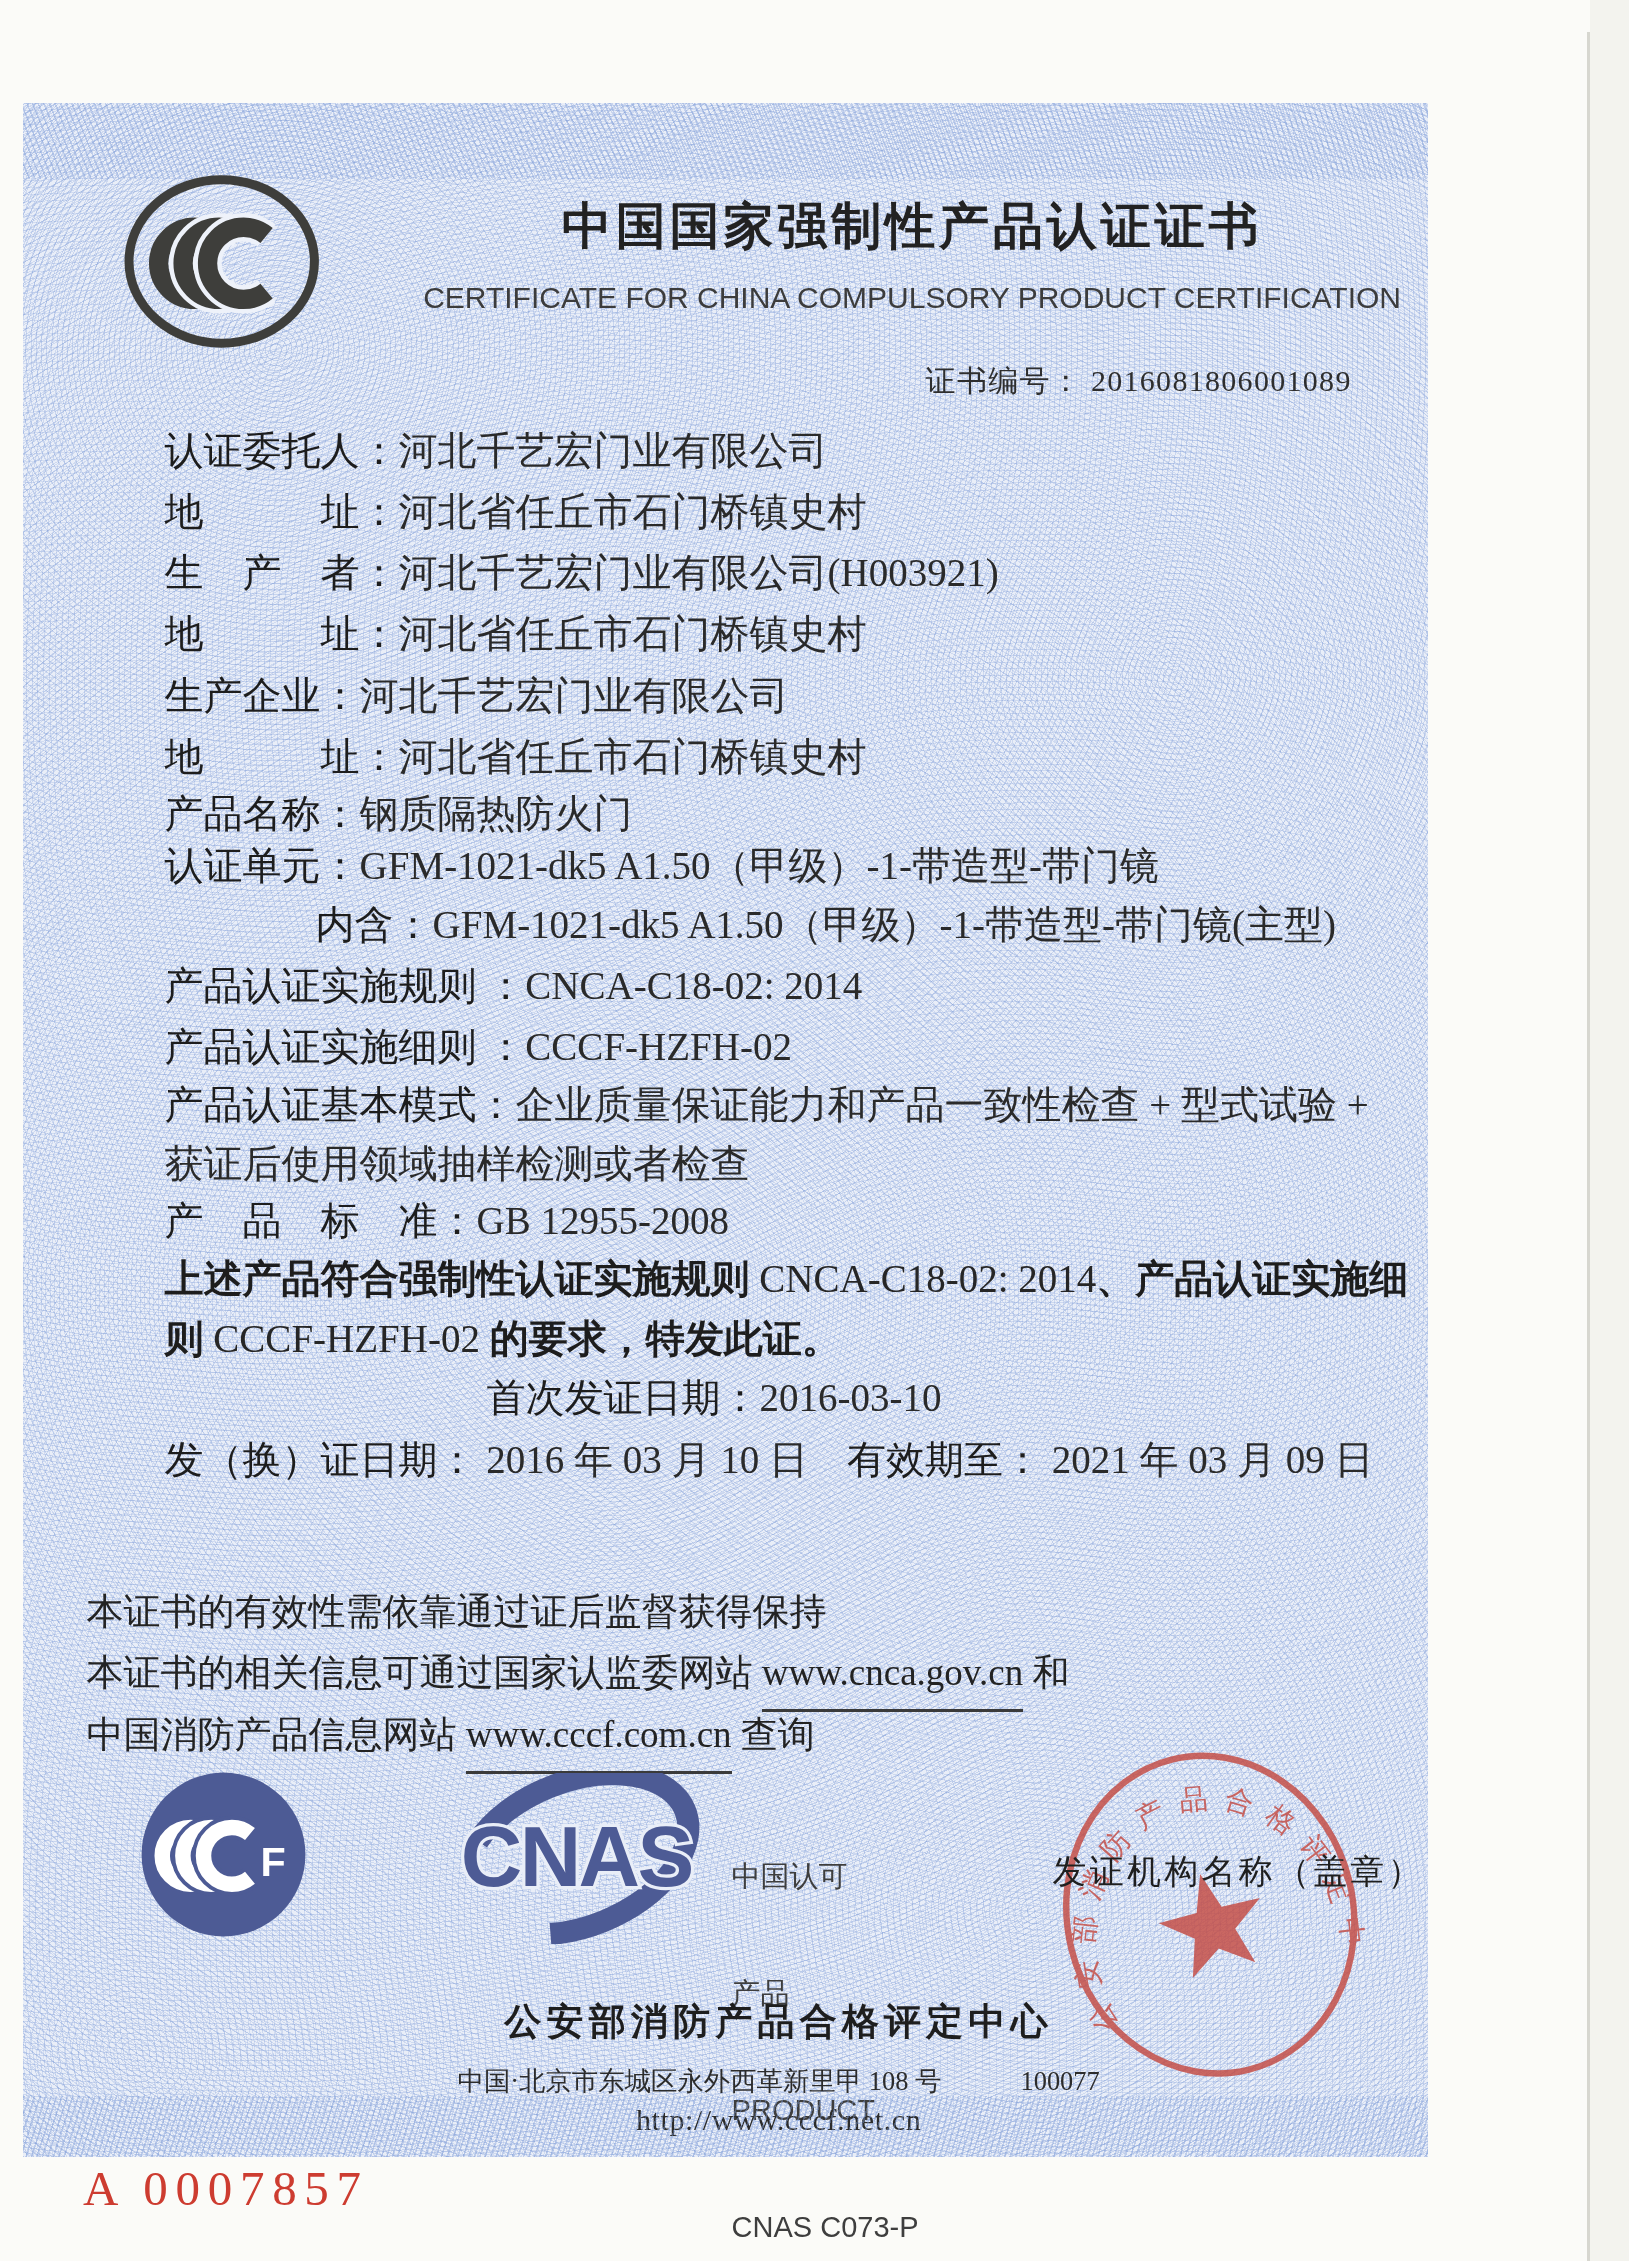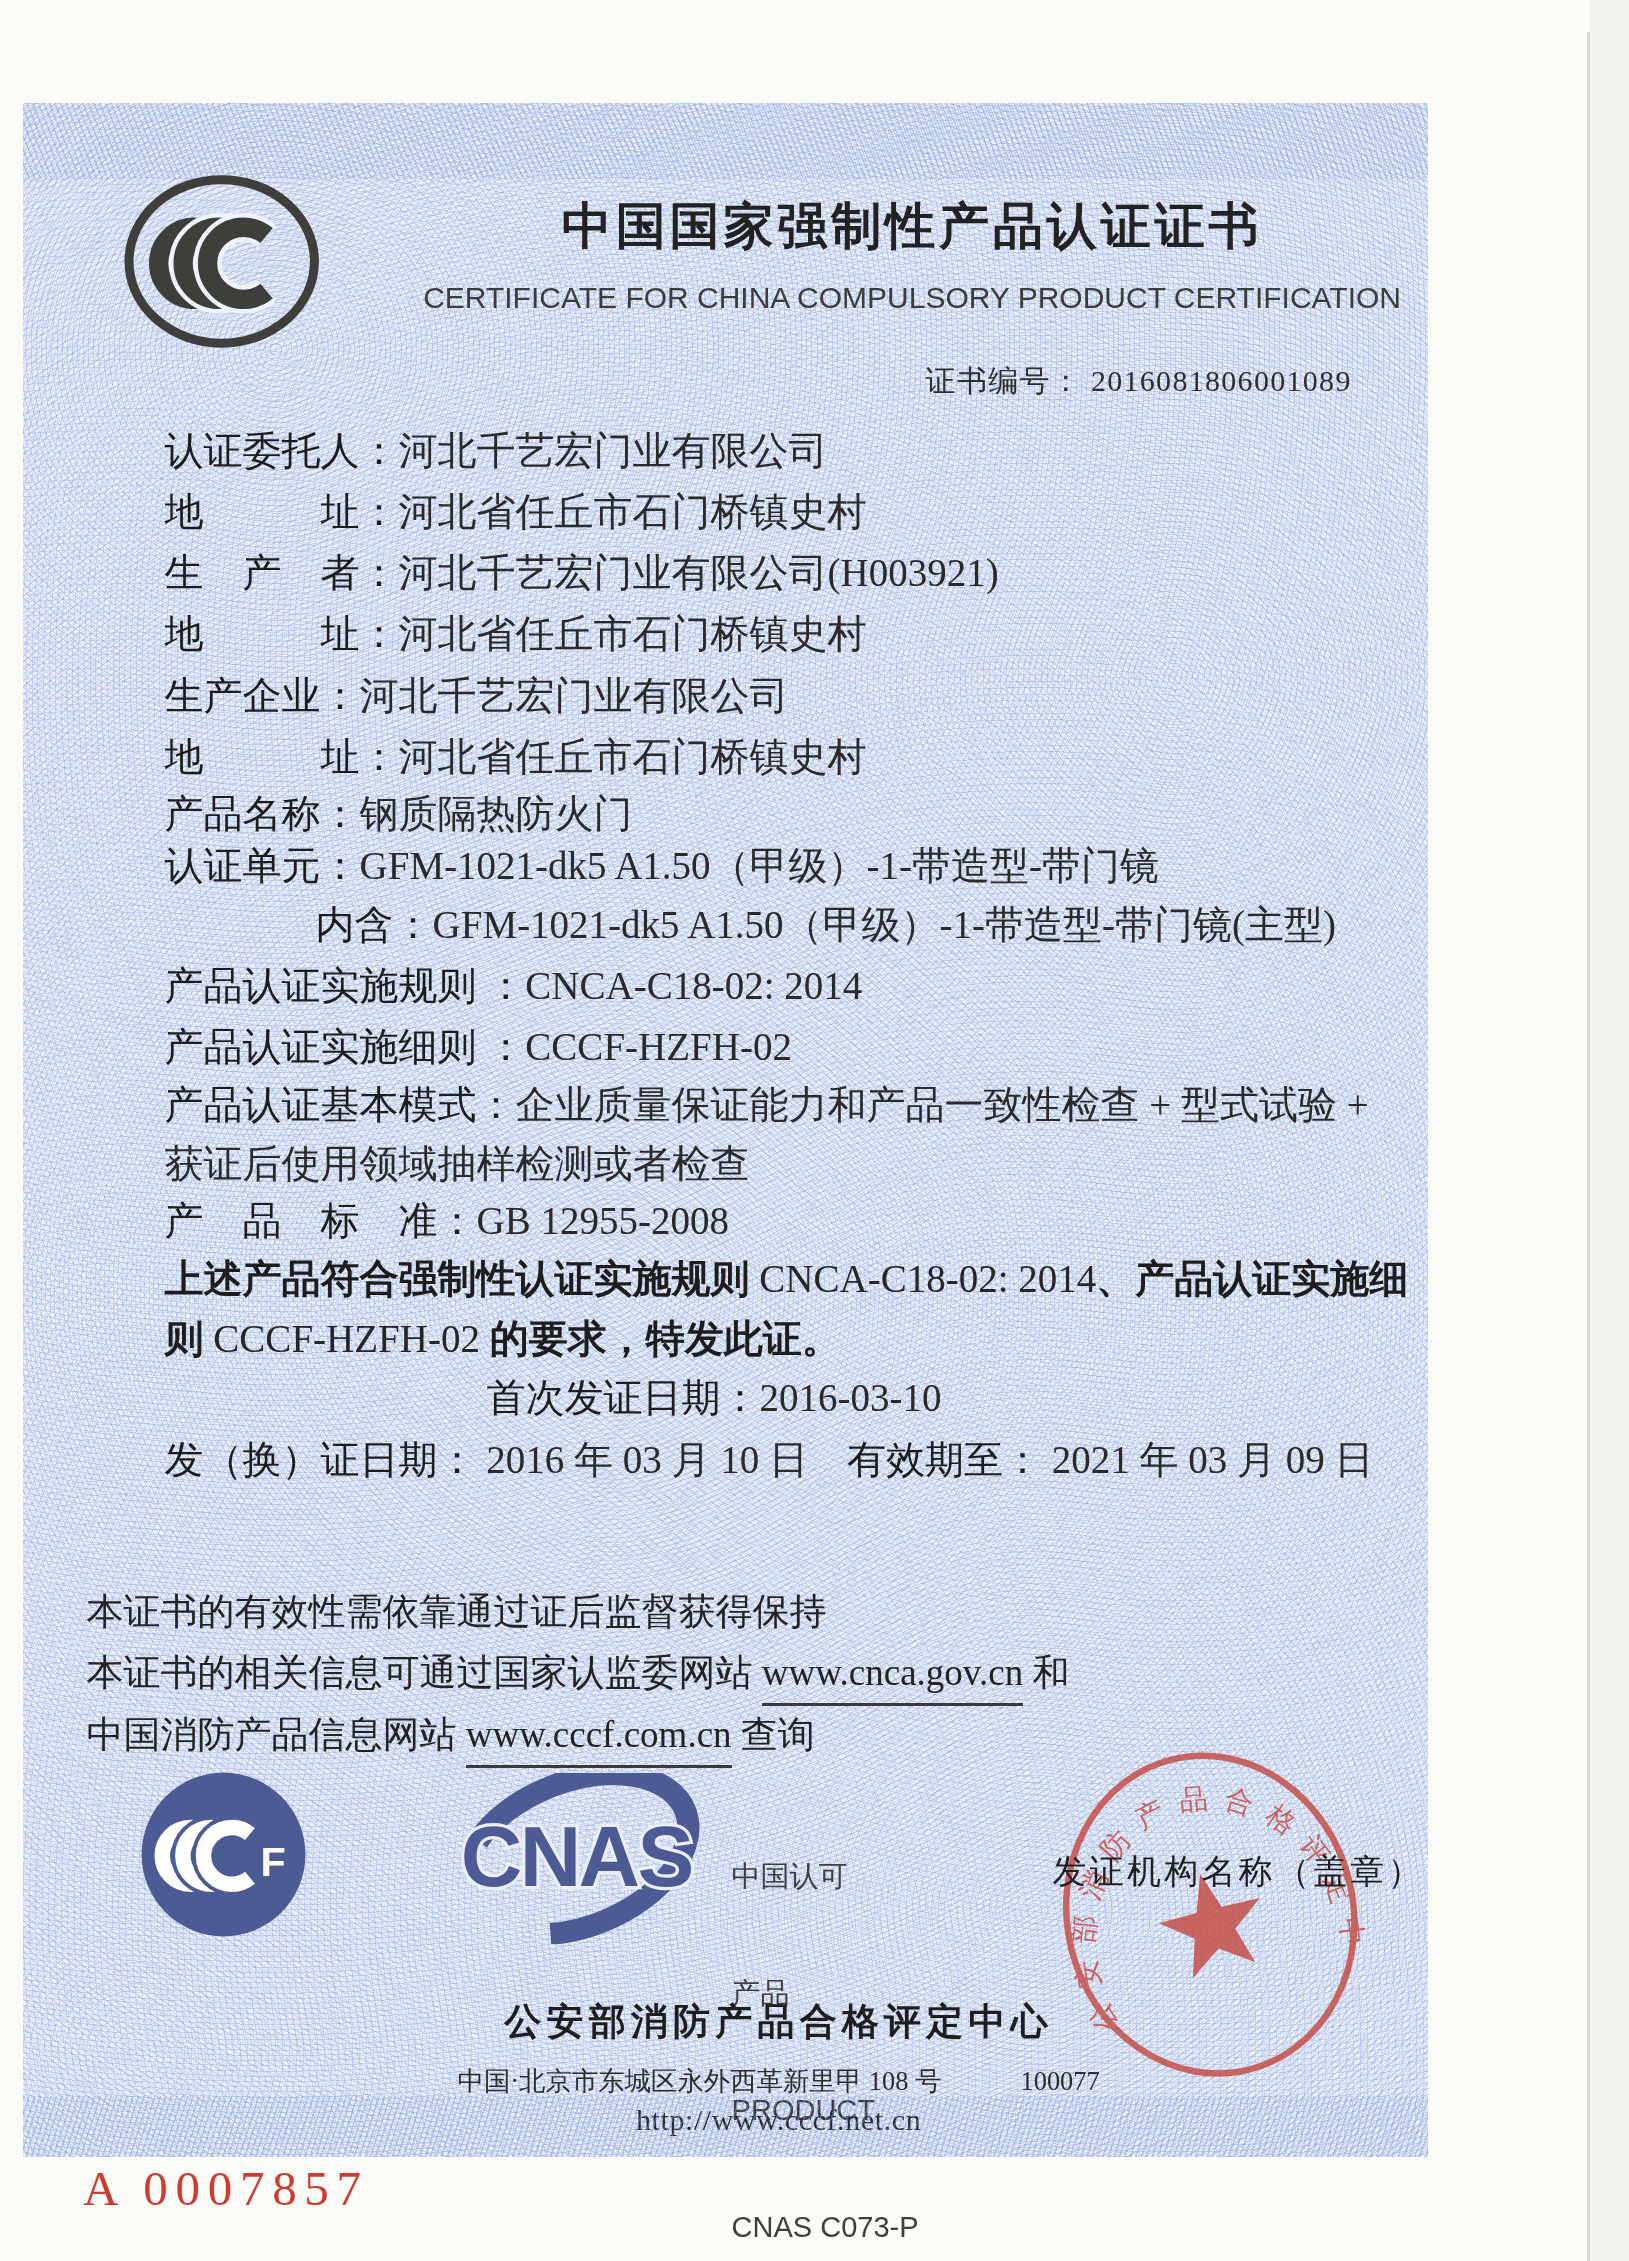--- a/index.html
+++ b/index.html
@@ -30,21 +30,21 @@
   .subtitle{margin-top:20.6px;font-family:"Liberation Sans","DejaVu Sans",sans-serif;
       font-size:30px;color:#3c3c3c;white-space:nowrap;letter-spacing:0px;}
   .certno{left:903px;top:258px;font-size:30px;color:#2e2e2e;letter-spacing:1.3px;white-space:pre;}
   .row{left:142px;font-size:39px;line-height:43px;white-space:pre;}
   .row .lb{font-weight:400;color:#1d1d1d;}
   .row .val{font-weight:400;color:#2a2a2a;}
   .indent{left:293px;}
   .bold{font-weight:700;color:#1d1d1d;}
   .reg{font-weight:400;}
   .center-line{left:64px;width:1383px;text-align:left;font-size:37px;white-space:pre;color:#232323;}
-  .uline{border-bottom:3.2px solid #3a3a3a;padding-bottom:10px;}
+  .uline{border-bottom:3.2px solid #3a3a3a;padding-bottom:16px;}
   .acc-text{left:709px;top:1676px;font-family:"Liberation Sans","DejaVu Sans",sans-serif;
       font-size:29px;line-height:39px;color:#3e3e3e;white-space:pre;}
   .seal-hint{left:1030px;top:1746px;font-size:34px;letter-spacing:3.2px;color:#1f1f1f;white-space:pre;}
   .footer{left:0;width:1512px;text-align:center;white-space:pre;}
   .f-name{top:1894px;font-size:37px;font-weight:700;letter-spacing:5.2px;color:#1e1e1e;}
   .f-addr{top:1961px;font-size:26.4px;color:#2c2c2c;}
   .f-url{top:2000px;font-size:30px;color:#2c2c2c;letter-spacing:0.6px;}
   .serial{position:absolute;left:83px;top:2160px;font-size:49px;letter-spacing:7.7px;
       color:#cd3c30;white-space:pre;text-align:center;}
   svg text{font-family:"Liberation Sans","DejaVu Sans",sans-serif;}

